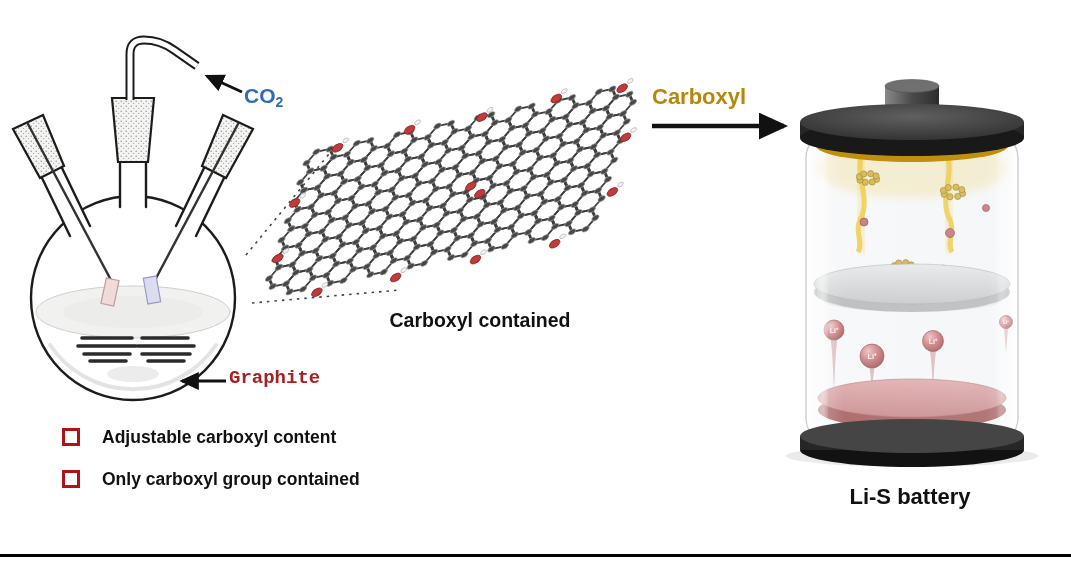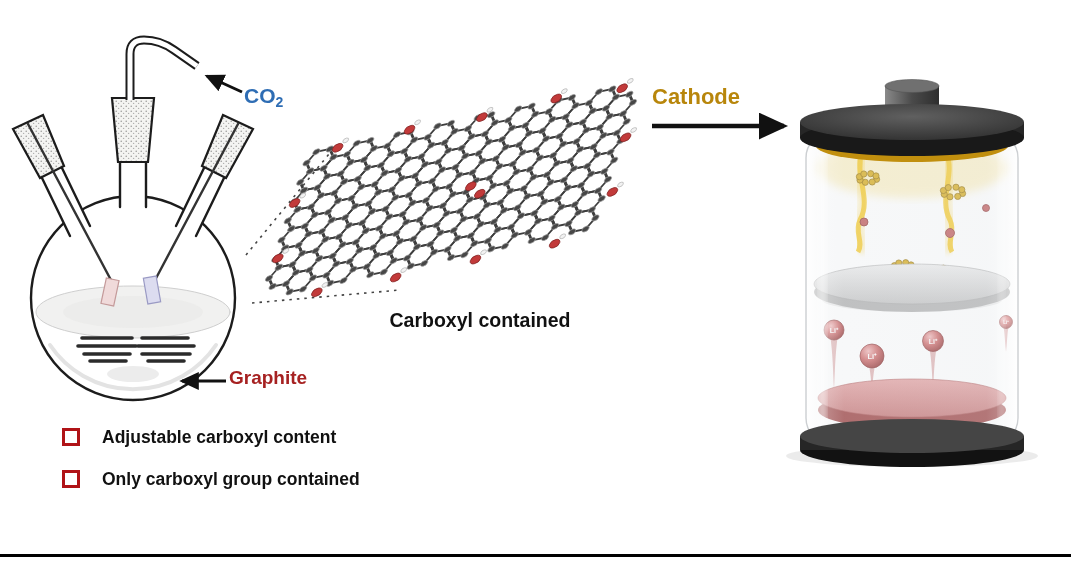--- a/index.html
+++ b/index.html
@@ -4,21 +4,21 @@
 <style>
   html,body{margin:0;padding:0;background:#fff;}
   .stage{
     position:relative;width:1071px;height:570px;background:#ffffff;
     overflow:hidden;font-family:"Liberation Sans",sans-serif;
   }
   .scene-svg{position:absolute;left:0;top:0;z-index:1;}
   .lbl{position:absolute;z-index:2;font-weight:700;white-space:nowrap;}
   .co2-label{left:244px;top:84px;font-size:21px;color:var(--co2-blue,#2e6db4);}
   .co2-sub{font-size:14px;vertical-align:-4px;}
-  .graphite-label{left:229px;top:367px;font-size:19px;color:var(--graphite-red,#a62121);}
+  .graphite-label{left:229px;top:367px;font-size:19px;color:var(--graphite-red,#a62121);font-family:Liberation Mono, monospace;}
   .molecule-label{left:360px;top:309px;width:240px;text-align:center;font-size:19.5px;color:var(--text-black,#111);}
   .cathode-label{left:652px;top:84px;font-size:22px;color:var(--cathode-gold,#b8860b);}
   .battery-label{left:800px;top:484px;width:220px;text-align:center;font-size:22px;color:var(--text-black,#111);}
   .features{position:absolute;left:62px;top:426px;z-index:2;}
   .feature{display:flex;align-items:center;height:22px;margin-bottom:20px;}
   .checkbox{width:12px;height:12px;border:3px solid var(--checkbox-red,#b01317);background:#fff;margin-right:22px;flex:0 0 auto;}
   .feature-text{font-weight:700;font-size:17.5px;color:var(--text-black,#111);}
   .bottom-rule{position:absolute;left:0;top:554px;width:1071px;height:3px;background:#000;z-index:2;}
 </style>
 </head>
@@ -668,21 +668,22 @@
         <ellipse cx="912" cy="436" rx="112" ry="17" fill="#454545"></ellipse>
       </g>
     </g>
   </svg>
 
   <div class="lbl co2-label">
     <span>CO</span><span class="co2-sub">2</span>
   </div>
   <div class="lbl graphite-label">Graphite</div>
   <div class="lbl molecule-label">Carboxyl contained</div>
-  <div class="lbl cathode-label">Cathode</div>
+  <div class="lbl cathode-label">Carboxyl</div>
+  <div class="lbl battery-label">Li-S battery</div>
 
   <div class="features">
     <div class="feature">
       <span class="checkbox"></span>
       <span class="feature-text">Adjustable carboxyl content</span>
     </div>
     <div class="feature">
       <span class="checkbox"></span>
       <span class="feature-text">Only carboxyl group contained</span>
     </div>

